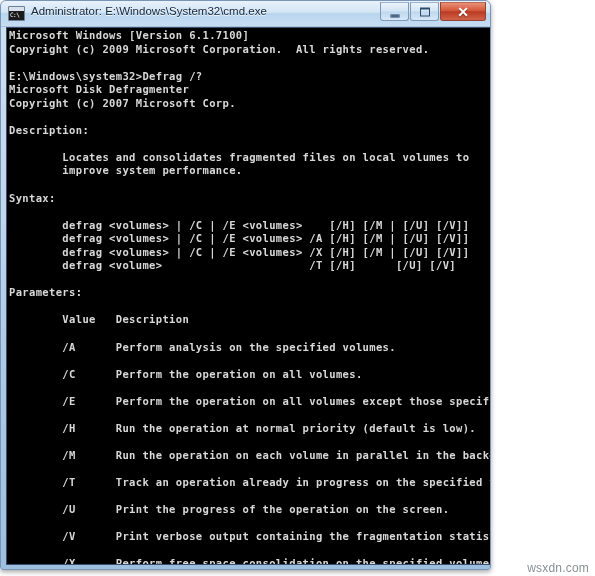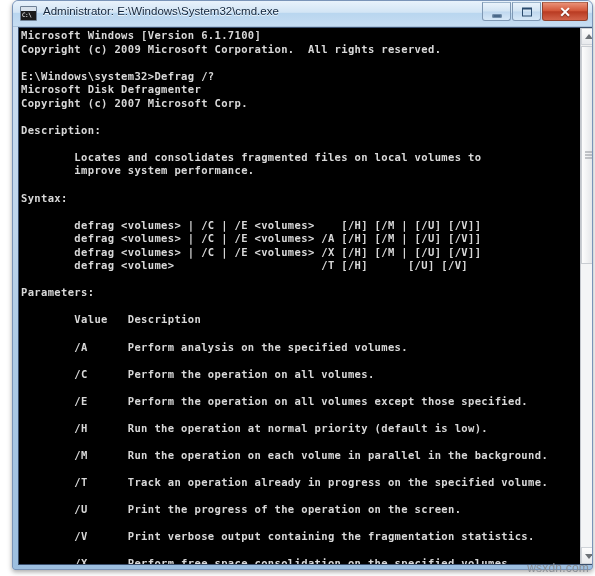--- a/index.html
+++ b/index.html
@@ -12,33 +12,32 @@
     height: 576px;
     overflow: hidden;
     font-family: "Liberation Sans", sans-serif;
   }
 
   
   #cmd-window {
     position: absolute;
     left: 0;
     top: 0;
-    width: 581px;
+    width: 491px;
     height: 570px;
     box-sizing: border-box;
     border: 1px solid #7a94b8;
     border-radius: 6px 6px 3px 3px;
     background: linear-gradient(to bottom,
         #cfe0f2 0%,
         #bed5ec 40%,
         #aecbe6 60%,
         #9dbfe0 100%);
     box-shadow: 0 2px 5px rgba(0,0,0,0.35);
     overflow: hidden;
-    margin-left: 12px;
   }
 
   
   #titlebar {
     position: absolute;
     left: 0; top: 0;
     width: 100%;
     height: 25px;
     background: linear-gradient(to bottom,
         #e8f2fb 0%,

